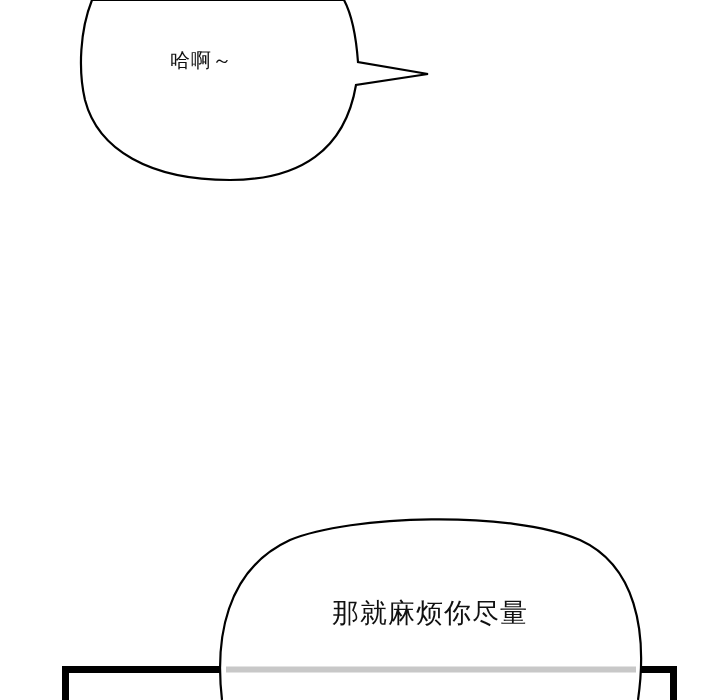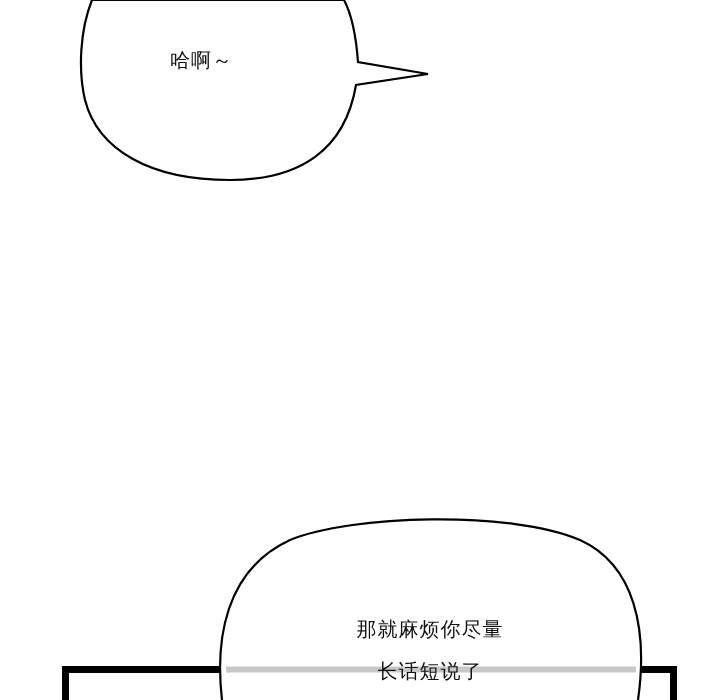--- a/index.html
+++ b/index.html
@@ -1,21 +1,21 @@
 <!DOCTYPE html>
 <html><head>
 <meta charset="utf-8">
 <style>
   html, body { margin: 0; padding: 0; background: #ffffff; }
   body { width: 720px; height: 700px; position: relative; overflow: hidden;
          font-family: "DejaVu Sans", "Liberation Sans", sans-serif; }
   .panel-art { position: absolute; left: 0; top: 0; width: 720px; height: 700px; }
   .bubble-text { position: absolute; color: #111; text-align: center; white-space: nowrap; }
   #t1 { left: 170px; top: 47px; font-size: 20px; letter-spacing: 1px; }
-  #t2 { left: 300px; top: 608px; width: 260px; font-size: 20px; line-height: 42px; letter-spacing: 1px; }
+  #t2 { left: 300px; top: 592px; width: 260px; font-size: 27px; line-height: 42px; letter-spacing: 1px; }
 </style>
 </head>
 <body>
 
 <svg class="panel-art" viewBox="0 0 720 700" xmlns="http://www.w3.org/2000/svg">
 
   <g>
     <path d="M65.5 700 L65.5 669.5 L673.5 669.5 L673.5 700" fill="none" stroke="#000" stroke-width="7"></path>
   </g>
 
@@ -40,14 +40,13 @@
              C 215 640, 225 570, 290 540
              C 350 515, 510 510, 580 540
              C 635 565, 648 630, 638 700" fill="none" stroke="#000" stroke-width="2.2"></path>
   </g>
 </svg>
 
 <div class="bubble-text" id="t1">哈啊～</div>
 
 <div class="bubble-text" id="t2">
   <div>那就麻烦你尽量</div>
-  <div>长话短说了</div>
 </div>
 
 </body></html>

